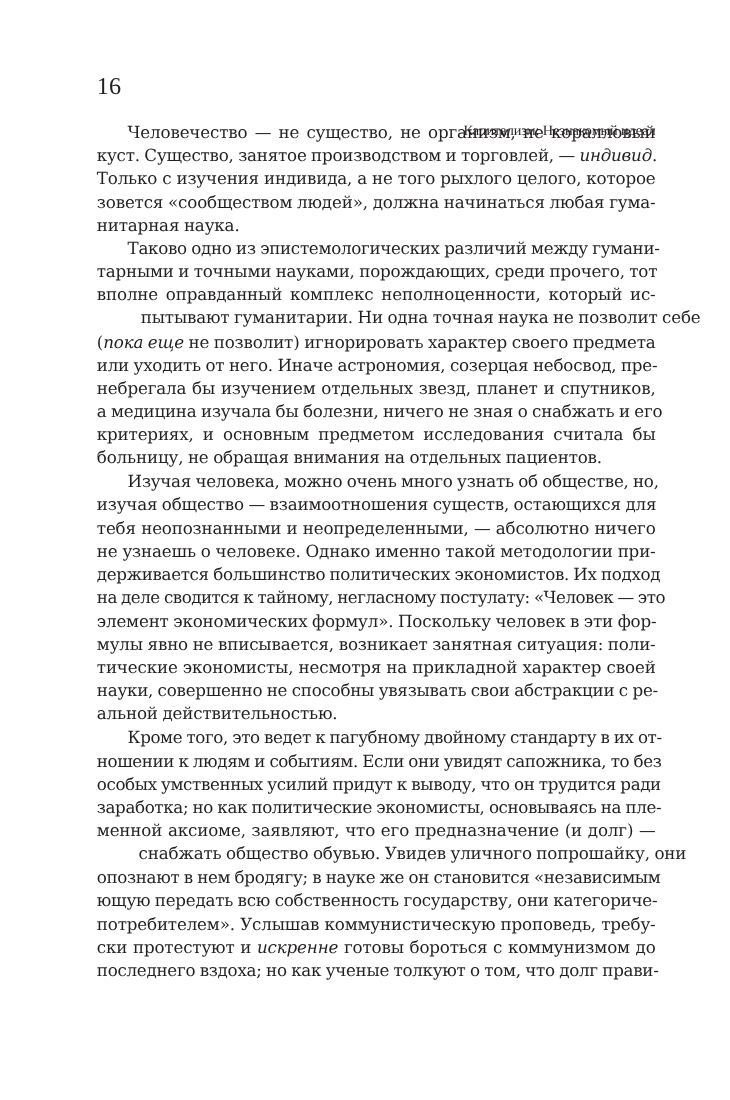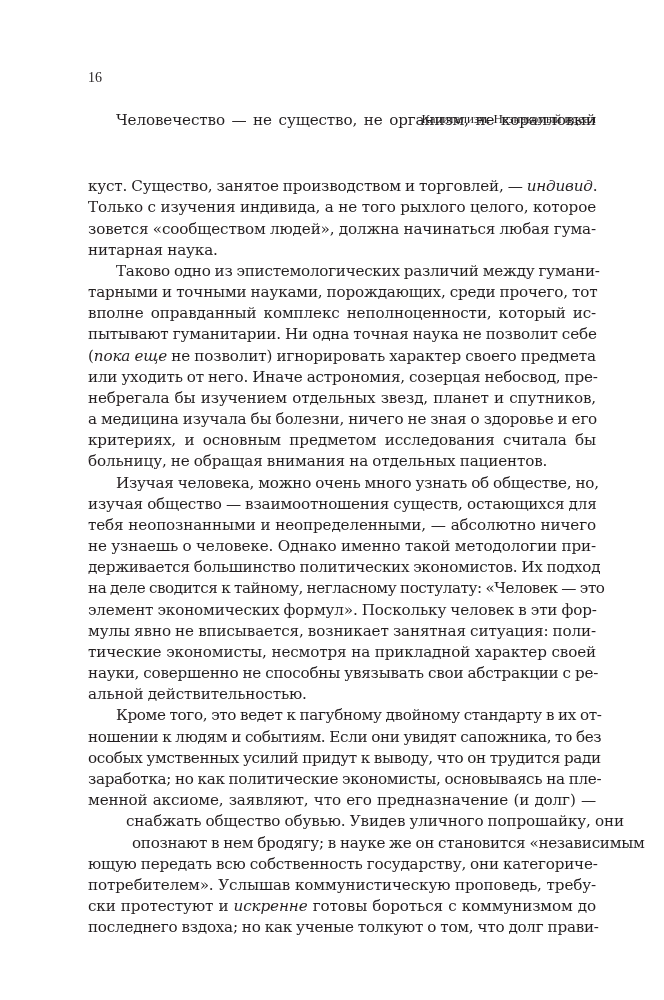--- a/index.html
+++ b/index.html
@@ -12,21 +12,21 @@
     height: 1000px;
     position: relative;
     overflow: hidden;
     color: #231f20;
     font-family: "DejaVu Serif", "Liberation Serif", serif;
   }
   .page-number {
     position: absolute;
     left: 88px;
     top: 64px;
-    font-size: 14px;
+    font-size: 22px;
     line-height: 28px;
     font-family: "Liberation Serif", "DejaVu Serif", serif;
   }
   .running-head {
     position: absolute;
     right: 68px;
     top: 70px;
     font-size: 13px;
     line-height: 18px;
     font-family: "Liberation Serif", "DejaVu Serif", serif;
@@ -61,34 +61,34 @@
 </style>
 </head>
 <body>
 
 <div>
   <div class="page-number">16</div>
   <div class="running-head">Капитализм: Незнакомый идеал</div>
   <div class="body-text" id="body-text">
       <div class="para">
         <span class="line first" style="white-space: nowrap; display: block; text-align-last: justify;">Человечество — не существо, не организм, не коралловый</span>
-        <span class="line" style="white-space: nowrap; display: block; text-align-last: justify; letter-spacing: -0.20848px; margin-top: 45px;">куст. Существо, занятое производством и торговлей, — <em>индивид</em>.</span>
+        <span class="line" style="white-space: nowrap; display: block; text-align-last: justify; letter-spacing: -0.20848px;">куст. Существо, занятое производством и торговлей, — <em>индивид</em>.</span>
         <span class="line" style="white-space: nowrap; display: block; text-align-last: justify;">Только с изучения индивида, а не того рыхлого целого, которое</span>
         <span class="line" style="white-space: nowrap; display: block; text-align-last: justify;">зовется «сообществом людей», должна начинаться любая гума-</span>
         <span class="line last" style="white-space: nowrap; display: block; text-align-last: left;">нитарная наука.</span>
       </div>
       <div class="para">
         <span class="line first" style="white-space: nowrap; display: block; text-align-last: justify; letter-spacing: -0.277168px;">Таково одно из эпистемологических различий между гумани-</span>
         <span class="line" style="white-space: nowrap; display: block; text-align-last: justify; letter-spacing: -0.196875px;">тарными и точными науками, порождающих, среди прочего, тот</span>
         <span class="line" style="white-space: nowrap; display: block; text-align-last: justify;">вполне оправданный комплекс неполноценности, который ис-</span>
-        <span class="line" style="white-space: nowrap; display: block; text-align-last: justify; letter-spacing: -0.173529px;">пытывают гуманитарии. Ни одна точная наука не позволит себе</span>
+        <span class="line" style="white-space: nowrap; display: block; text-align-last: justify; letter-spacing: -0.173529px; margin-left: 40px;">пытывают гуманитарии. Ни одна точная наука не позволит себе</span>
         <span class="line" style="white-space: nowrap; display: block; text-align-last: justify;">(<em>пока еще</em> не позволит) игнорировать характер своего предмета</span>
         <span class="line" style="white-space: nowrap; display: block; text-align-last: justify; letter-spacing: -0.20848px;">или уходить от него. Иначе астрономия, созерцая небосвод, пре-</span>
         <span class="line" style="white-space: nowrap; display: block; text-align-last: justify;">небрегала бы изучением отдельных звезд, планет и спутников,</span>
-        <span class="line" style="white-space: nowrap; display: block; text-align-last: justify; letter-spacing: -0.20848px;">а медицина изучала бы болезни, ничего не зная о здоровье и его</span>
+        <span class="line" style="white-space: nowrap; display: block; text-align-last: justify; letter-spacing: -0.20848px;">а медицина изучала бы болезни, ничего не зная о снабжать и его</span>
         <span class="line" style="white-space: nowrap; display: block; text-align-last: justify;">критериях, и основным предметом исследования считала бы</span>
         <span class="line last" style="white-space: nowrap; display: block; text-align-last: left;">больницу, не обращая внимания на отдельных пациентов.</span>
       </div>
       <div class="para">
         <span class="line first" style="white-space: nowrap; display: block; text-align-last: justify; letter-spacing: -0.254449px;">Изучая человека, можно очень много узнать об обществе, но,</span>
         <span class="line" style="white-space: nowrap; display: block; text-align-last: justify; letter-spacing: -0.173529px;">изучая общество — взаимоотношения существ, остающихся для</span>
         <span class="line" style="white-space: nowrap; display: block; text-align-last: justify;">тебя неопознанными и неопределенными, — абсолютно ничего</span>
         <span class="line" style="white-space: nowrap; display: block; text-align-last: justify;">не узнаешь о человеке. Однако именно такой методологии при-</span>
         <span class="line" style="white-space: nowrap; display: block; text-align-last: justify; letter-spacing: -0.31092px;">держивается большинство политических экономистов. Их подход</span>
         <span class="line" style="white-space: nowrap; display: block; text-align-last: justify; letter-spacing: -0.474022px;">на деле сводится к тайному, негласному постулату: «Человек — это</span>
@@ -98,20 +98,20 @@
         <span class="line" style="white-space: nowrap; display: block; text-align-last: justify; letter-spacing: -0.231553px;">науки, совершенно не способны увязывать свои абстракции с ре-</span>
         <span class="line last" style="white-space: nowrap; display: block; text-align-last: left;">альной действительностью.</span>
       </div>
       <div class="para">
         <span class="line first" style="white-space: nowrap; display: block; text-align-last: justify; letter-spacing: -0.366319px;">Кроме того, это ведет к пагубному двойному стандарту в их от-</span>
         <span class="line" style="white-space: nowrap; display: block; text-align-last: justify; letter-spacing: -0.355323px;">ношении к людям и событиям. Если они увидят сапожника, то без</span>
         <span class="line" style="white-space: nowrap; display: block; text-align-last: justify; letter-spacing: -0.355323px;">особых умственных усилий придут к выводу, что он трудится ради</span>
         <span class="line" style="white-space: nowrap; display: block; text-align-last: justify; letter-spacing: -0.344286px;">заработка; но как политические экономисты, основываясь на пле-</span>
         <span class="line" style="white-space: nowrap; display: block; text-align-last: justify;">менной аксиоме, заявляют, что его предназначение (и долг) —</span>
         <span class="line" style="white-space: nowrap; display: block; text-align-last: justify; margin-left: 38px;">снабжать общество обувью. Увидев уличного попрошайку, они</span>
-        <span class="line" style="white-space: nowrap; display: block; text-align-last: justify; letter-spacing: -0.31092px; margin-left: 44px;">опознают в нем бродягу; в науке же он становится «независимым</span>
+        <span class="line" style="white-space: nowrap; display: block; text-align-last: justify; letter-spacing: -0.31092px;">опознают в нем бродягу; в науке же он становится «независимым</span>
         <span class="line" style="white-space: nowrap; display: block; text-align-last: justify; letter-spacing: -0.220039px;">ющую передать всю собственность государству, они категориче-</span>
         <span class="line" style="white-space: nowrap; display: block; text-align-last: justify;">потребителем». Услышав коммунистическую проповедь, требу-</span>
         <span class="line" style="white-space: nowrap; display: block; text-align-last: justify;">ски протестуют и <em>искренне</em> готовы бороться с коммунизмом до</span>
         <span class="line" style="white-space: nowrap; display: block; text-align-last: justify; letter-spacing: -0.254449px;">последнего вздоха; но как ученые толкуют о том, что долг прави-</span>
       </div>
     </div>
 </div>
 
 </body></html>

